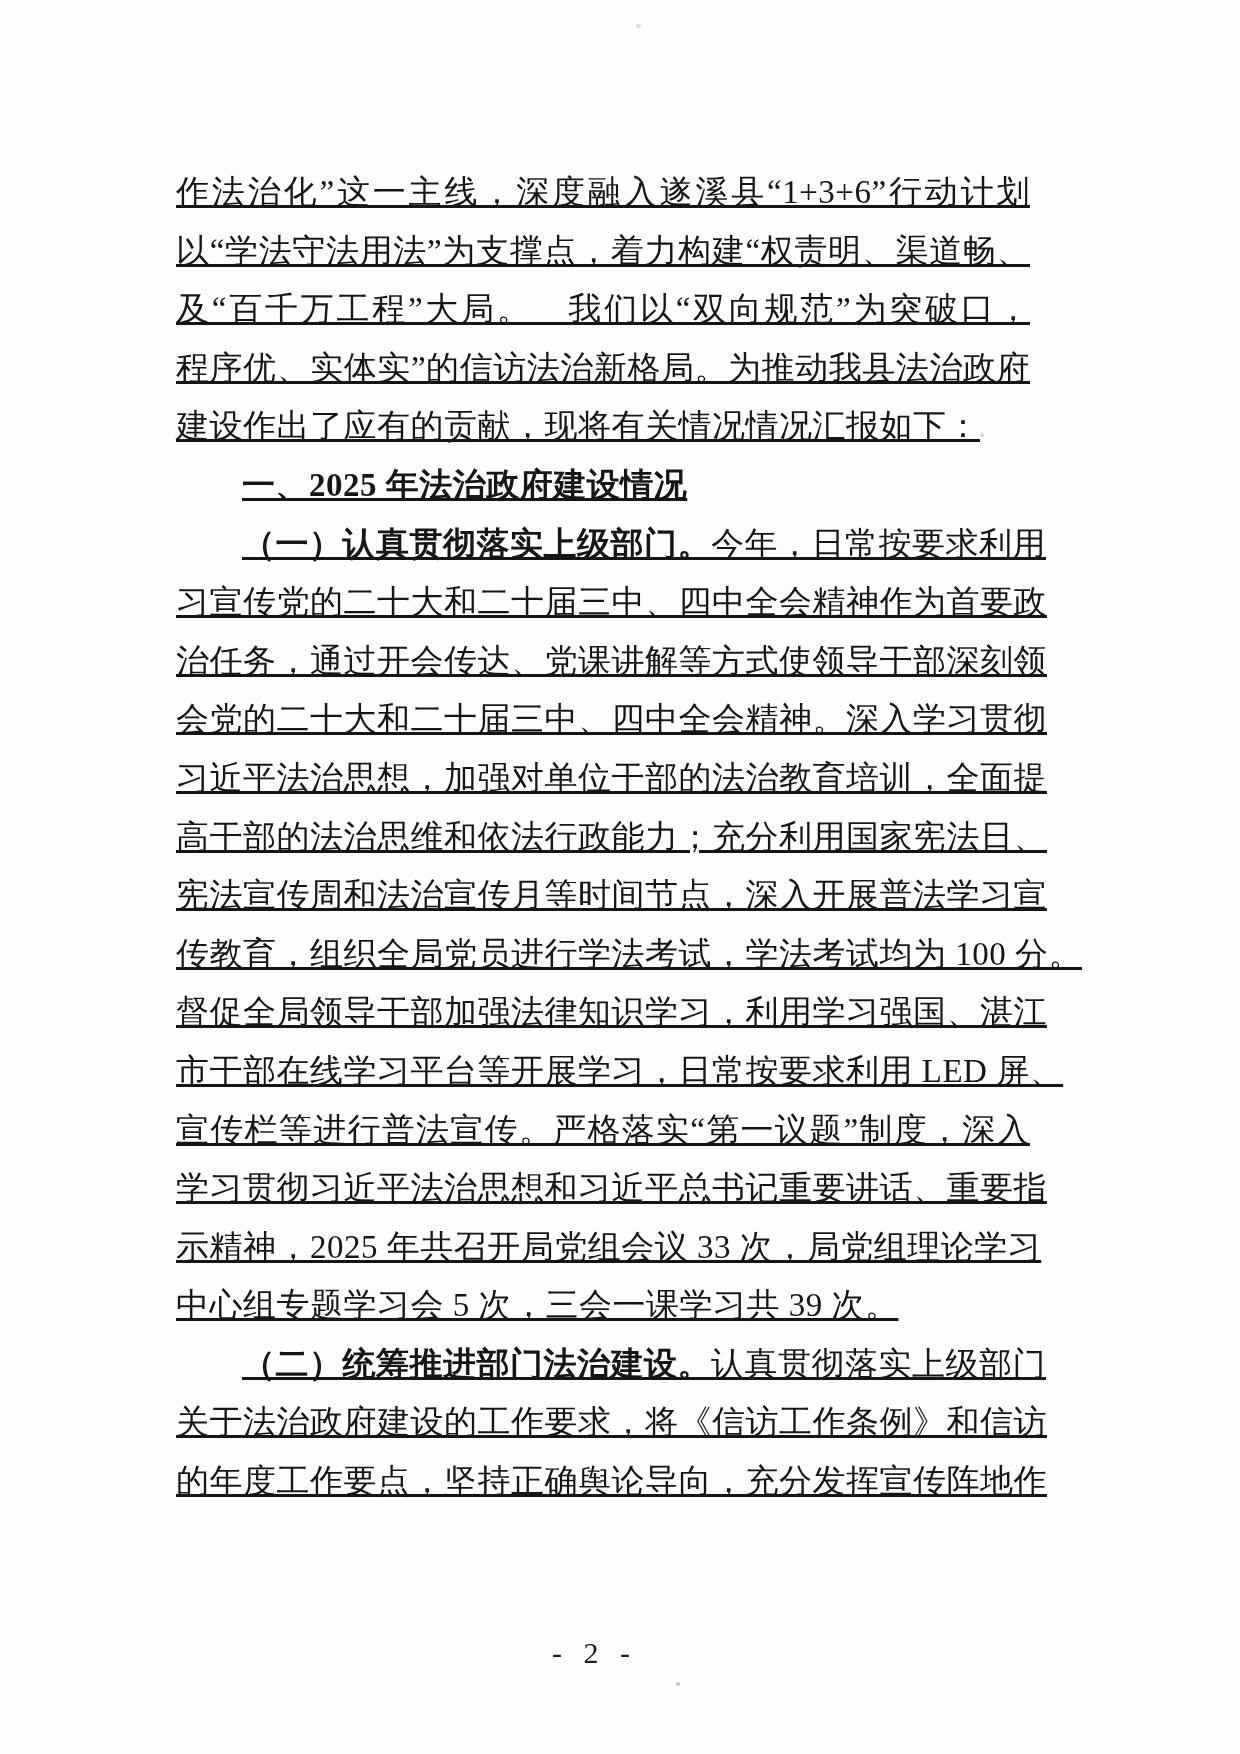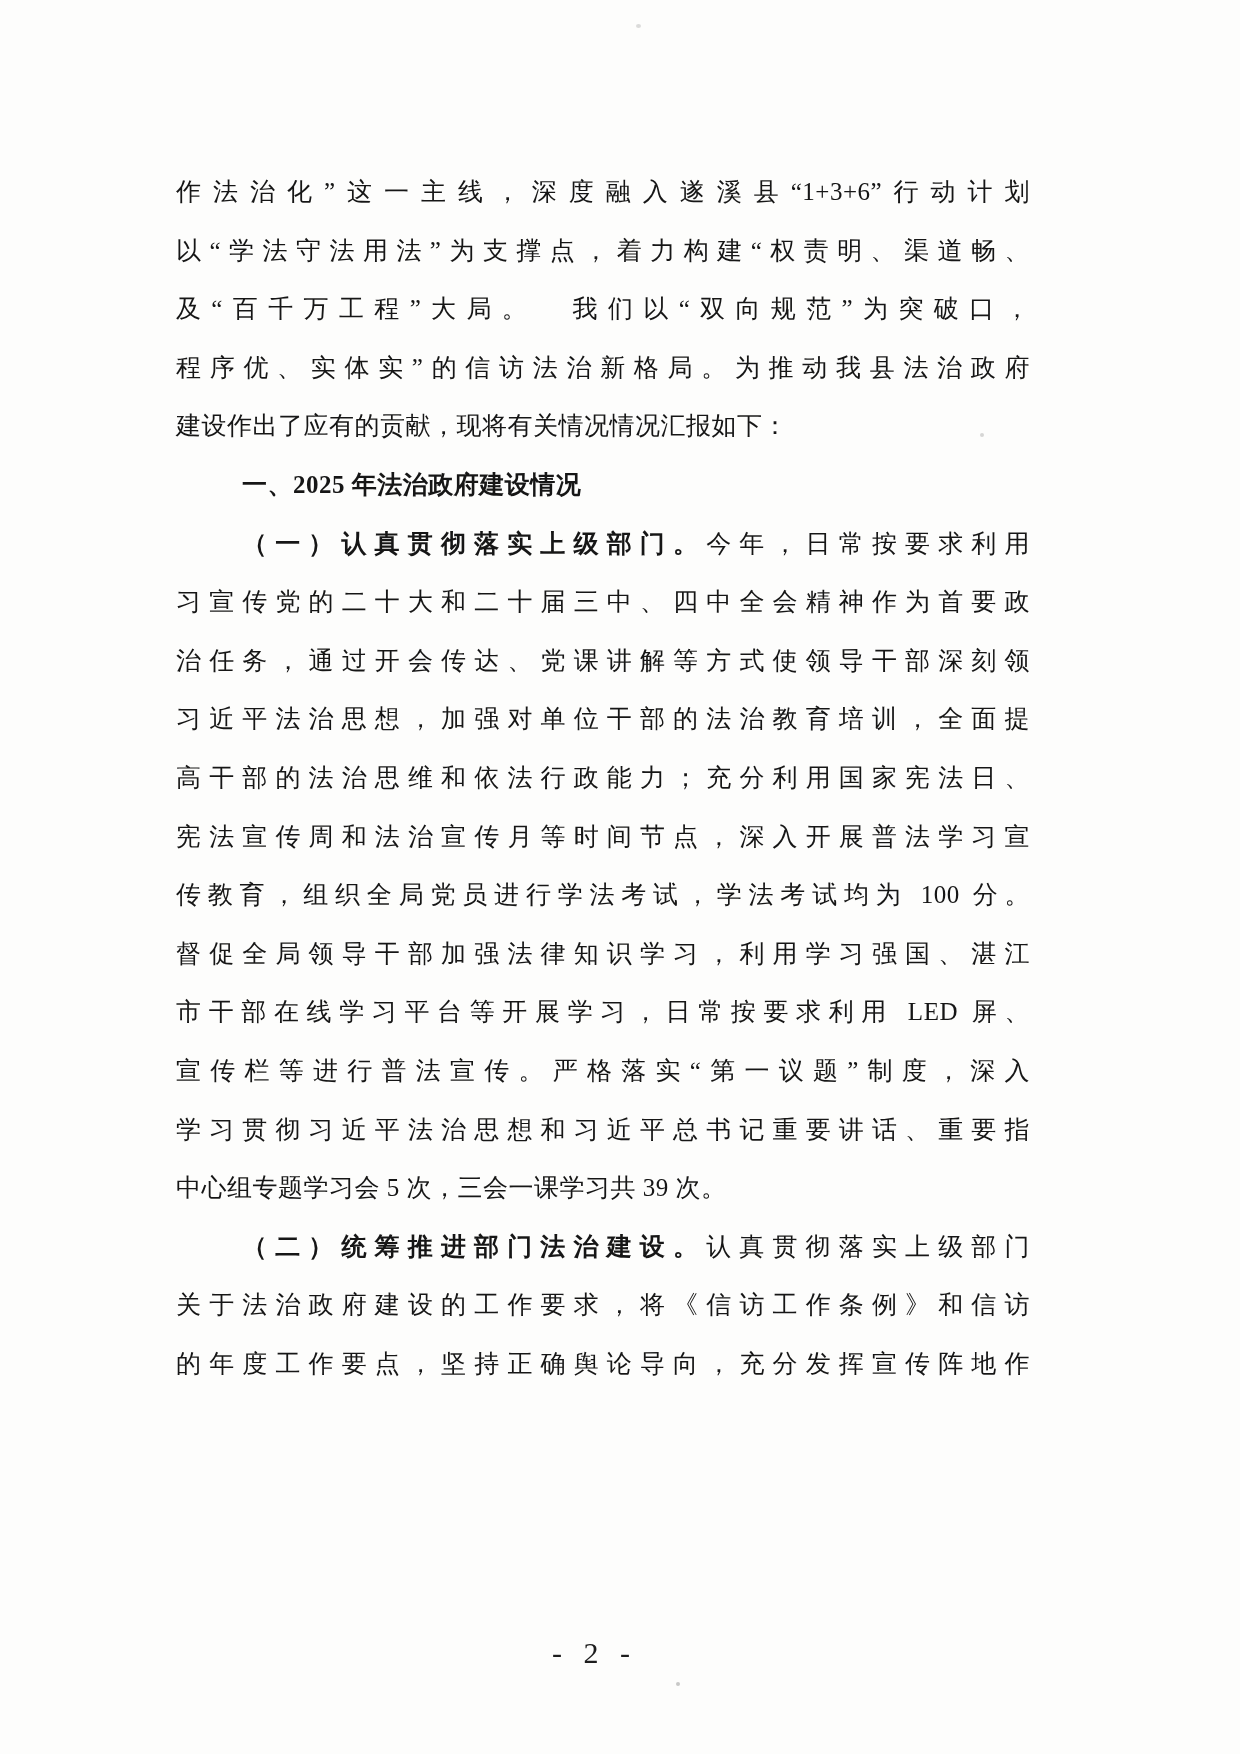--- a/index.html
+++ b/index.html
@@ -16,28 +16,29 @@
     font-family: "Liberation Serif", "DejaVu Serif", serif;
     color: #161616;
   }
   .content {
     position: absolute;
     left: 176px;
     top: 163px;
     width: 854px;
   }
   .line {
-    font-size: 25px;
+    font-size: 33px;
     line-height: 58.6px;
     height: 58.6px;
     text-align: justify;
     text-align-last: justify;
     text-justify: inter-character;
     white-space: nowrap;
     letter-spacing: 0.5px;
+    text-decoration: underline;
   }
   .end {
     text-align-last: left;
   }
   .indent {
     text-indent: 66px;
   }
   .heading, .bold {
     font-weight: 700;
   }
@@ -71,28 +72,30 @@
     <div class="line">程序优、实体实”的信访法治新格局。为推动我县法治政府</div>
     <div class="line end">建设作出了应有的贡献，现将有关情况情况汇报如下：</div>
 
     <div class="line indent heading end">一、2025 年法治政府建设情况</div>
 
     <div class="line indent">
       <span class="bold">（一）认真贯彻落实上级部门。</span><span>今年，日常按要求利用</span>
     </div>
     <div class="line">习宣传党的二十大和二十届三中、四中全会精神作为首要政</div>
     <div class="line">治任务，通过开会传达、党课讲解等方式使领导干部深刻领</div>
+    <div class="line">会党的二十大和二十届三中、四中全会精神。深入学习贯彻</div>
     <div class="line">习近平法治思想，加强对单位干部的法治教育培训，全面提</div>
     <div class="line">高干部的法治思维和依法行政能力；充分利用国家宪法日、</div>
     <div class="line">宪法宣传周和法治宣传月等时间节点，深入开展普法学习宣</div>
     <div class="line">传教育，组织全局党员进行学法考试，学法考试均为 100 分。</div>
     <div class="line">督促全局领导干部加强法律知识学习，利用学习强国、湛江</div>
     <div class="line">市干部在线学习平台等开展学习，日常按要求利用 LED 屏、</div>
     <div class="line">宣传栏等进行普法宣传。严格落实“第一议题”制度，深入</div>
     <div class="line">学习贯彻习近平法治思想和习近平总书记重要讲话、重要指</div>
+    <div class="line">示精神，2025 年共召开局党组会议 33 次，局党组理论学习</div>
     <div class="line end">中心组专题学习会 5 次，三会一课学习共 39 次。</div>
 
     <div class="line indent">
       <span class="bold">（二）统筹推进部门法治建设。</span><span>认真贯彻落实上级部门</span>
     </div>
     <div class="line">关于法治政府建设的工作要求，将《信访工作条例》和信访</div>
     <div class="line">的年度工作要点，坚持正确舆论导向，充分发挥宣传阵地作</div>
   </div>
 
   <div class="pagenum">- 2 -</div>

